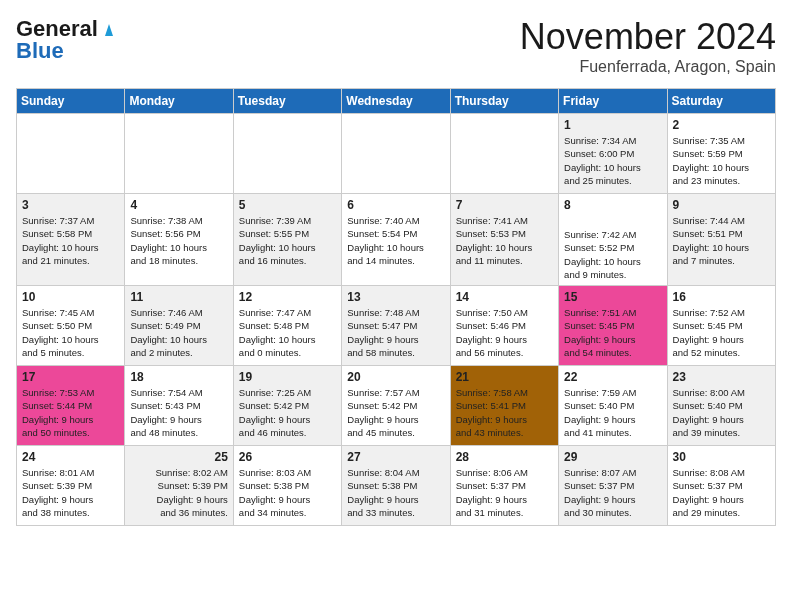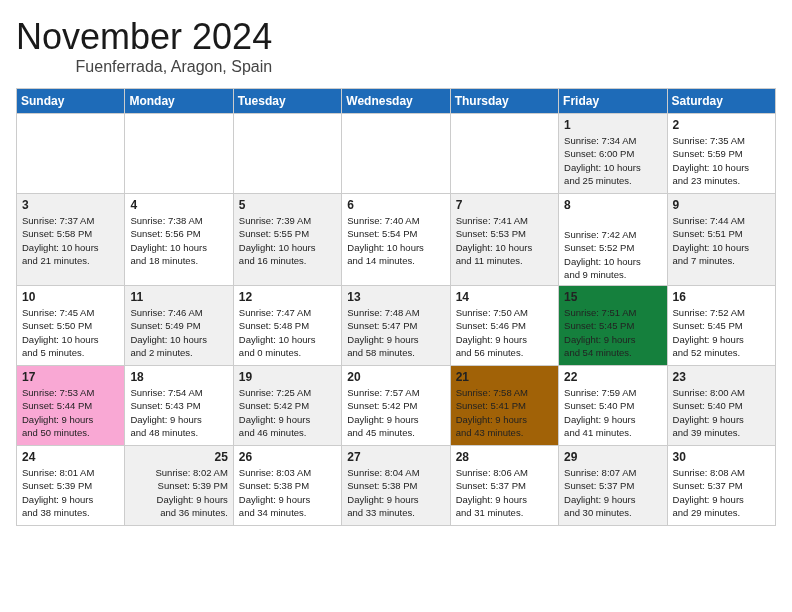--- a/index.html
+++ b/index.html
@@ -66,20 +66,29 @@
     .day-info {
       font-size: 9.5px;
       line-height: 1.4;
       color: #222;
     }
   </style>
 </head>
 <body>
 
 <div class="header">
+  <div class="logo">
+    <div class="logo-line1">
+      <span style="font-size:22px; font-weight:bold; color:#1a1a1a;">General</span>
+      <svg width="18" height="18" viewBox="0 0 18 18" style="margin: 0 2px;">
+        <polygon points="5,16 13,16 9,4" fill="#1e9bd7"></polygon>
+      </svg>
+    </div>
+    <span style="font-size:22px; font-weight:bold; color:#1e6bb8; margin-top:-4px;">Blue</span>
+  </div>
   <div class="title-area">
     <div class="month-title">November 2024</div>
     <div class="location">Fuenferrada, Aragon, Spain</div>
   </div>
 </div>
 
 <table>
   <thead>
     <tr>
     <th>Sunday</th>
@@ -193,37 +202,37 @@
 Daylight: 9 hours
 and 58 minutes.</div>
         </td>
         <td>
           <div class="day-num">14</div>
           <div class="day-info" style="white-space: pre-line;">Sunrise: 7:50 AM
 Sunset: 5:46 PM
 Daylight: 9 hours
 and 56 minutes.</div>
         </td>
-        <td style="background: #15803d;">
+        <td style="background: #ec4899;">
           <div class="day-num">15</div>
           <div class="day-info" style="white-space: pre-line;">Sunrise: 7:51 AM
 Sunset: 5:45 PM
 Daylight: 9 hours
 and 54 minutes.</div>
         </td>
         <td>
           <div class="day-num">16</div>
           <div class="day-info" style="white-space: pre-line;">Sunrise: 7:52 AM
 Sunset: 5:45 PM
 Daylight: 9 hours
 and 52 minutes.</div>
         </td>
       </tr>
       <tr>
-        <td style="background: #f9a8d4;">
+        <td style="background: #ec4899;">
           <div class="day-num">17</div>
           <div class="day-info" style="white-space: pre-line;">Sunrise: 7:53 AM
 Sunset: 5:44 PM
 Daylight: 9 hours
 and 50 minutes.</div>
         </td>
         <td>
           <div class="day-num">18</div>
           <div class="day-info" style="white-space: pre-line;">Sunrise: 7:54 AM
 Sunset: 5:43 PM

